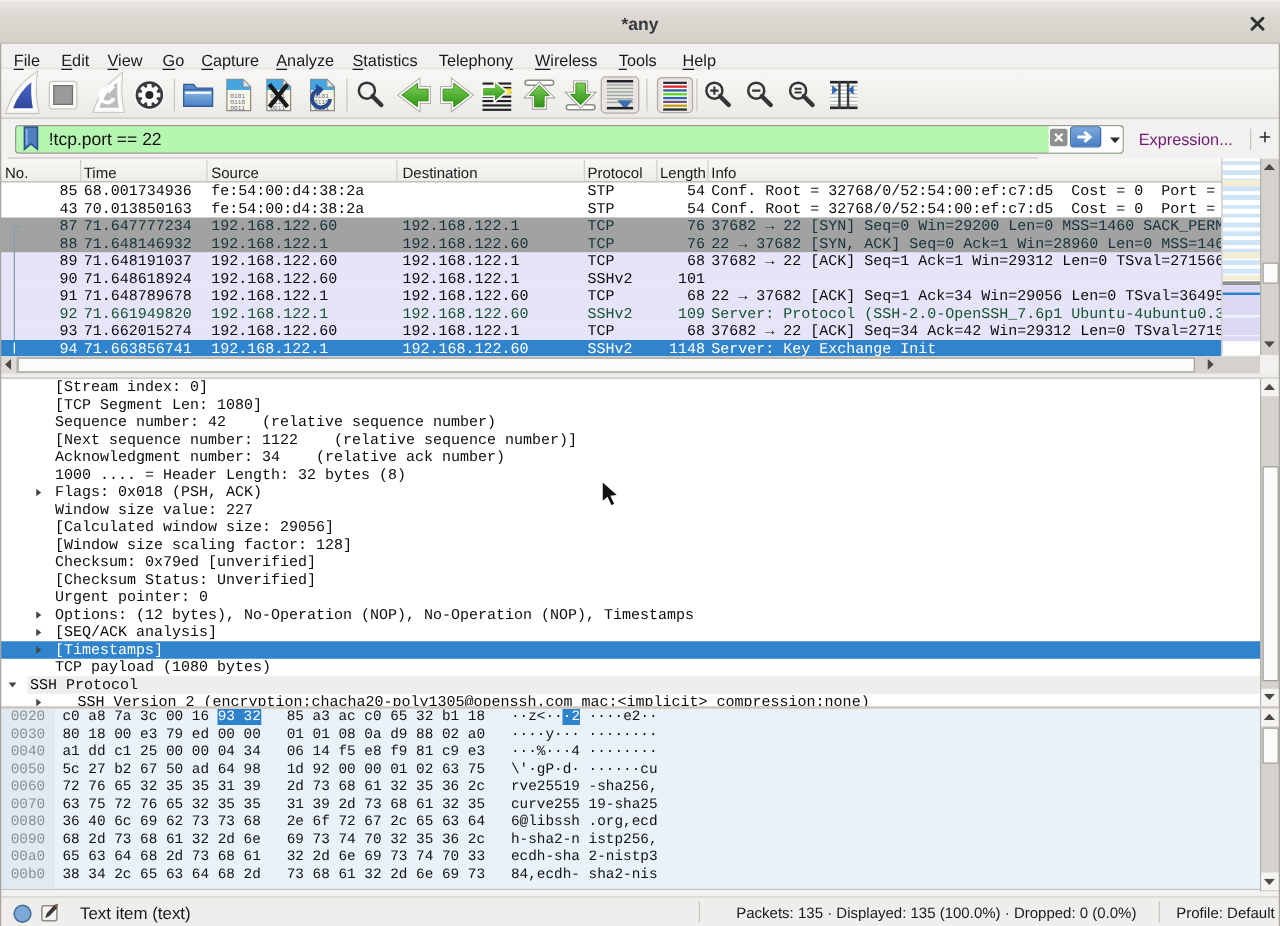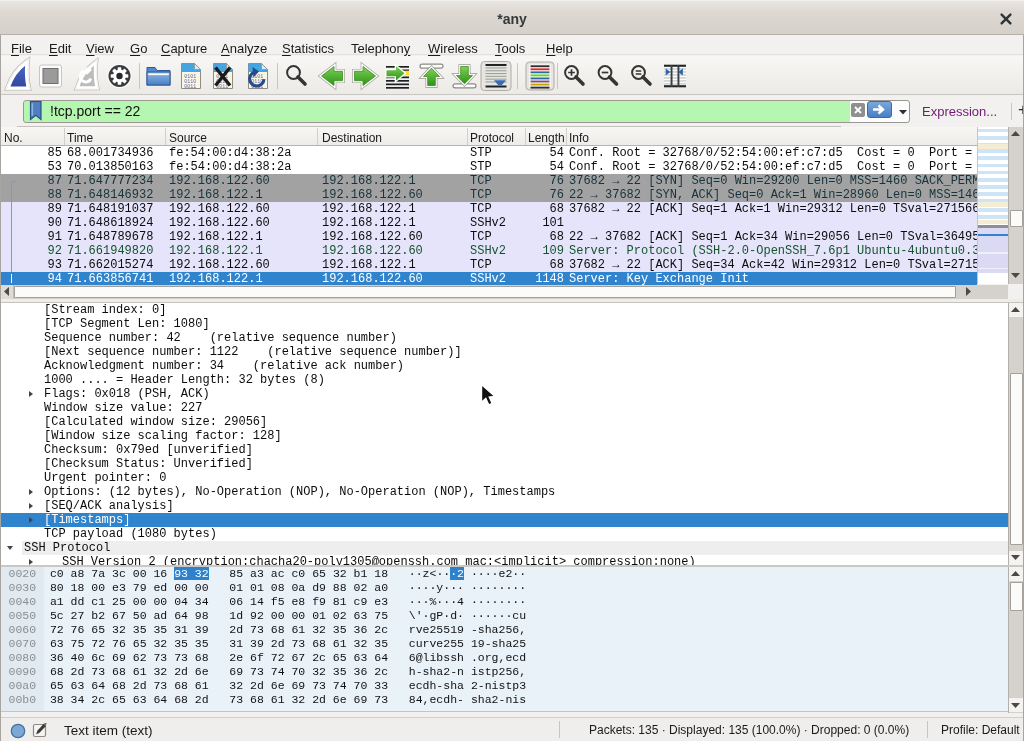--- a/index.html
+++ b/index.html
@@ -6,21 +6,21 @@
 body{position:relative;font-family:"Liberation Sans",sans-serif;background:#f2f1ef}
 .abs{position:absolute}
 .mono{font-family:"Liberation Mono",monospace}
 #titlebar{left:0;top:0;width:1024px;height:35px;background:linear-gradient(#eae7e3 0%,#ddd8d2 35%,#d5d0c9 100%);border-bottom:1px solid #b7b3ac;box-shadow:inset 0 1px 0 #f3f1ee}
 #title{left:0;top:10.5px;width:1024px;text-align:center;font-size:14px;font-weight:bold;color:#35393c}
 #closex{left:998px;top:10.5px;width:16px;height:16px}
 #menubar{left:0;top:36px;width:1024px;height:19px;font-size:13px;color:#1a1a1a;border-bottom:1px solid #e3e1dd}
 #menubar span{position:absolute;top:4.5px}
 #menubar u{text-decoration:underline;text-underline-offset:2px}
 #toolbar{left:0;top:56px;width:1024px;height:39px;background:linear-gradient(#f8f7f5,#eceae6);border-bottom:1px solid #c9c6c2}
-#filterbar{left:17px;top:96px;width:824px;height:31px;border-bottom:1px solid #c4c1bd}
+#filterbar{left:6px;top:96px;width:824px;height:31px;border-bottom:1px solid #c4c1bd}
 #filterbox{left:6px;top:4px;width:887px;height:23px;background:#b5f7b0;border:1px solid #9b9893;border-radius:3px}
 #filterwhite{left:833px;top:5px;width:59px;height:21px;background:#fdfdfd;border-radius:0 3px 3px 0}
 #filtertext{left:33px;top:7px;font-size:14px;color:#111}
 #xbtn{left:834px;top:7px;width:14px;height:14px;background:#8f8f8f;border-radius:2px}
 #applybtn{left:850px;top:5px;width:25px;height:17px;background:linear-gradient(#7aa7dc,#4a7fc4);border:1px solid #3a6aa8;border-radius:3px}
 #fdrop{left:881px;top:13px}
 #expression{left:905px;top:8px;font-size:13px;color:#701a75}
 #fsep{left:994px;top:7px;width:1px;height:17px;background:#c8c5c1}
 #plusbtn{left:1001px;top:4px;font-size:17px;color:#2e2e2e}
 #plheader{left:0;top:127px;width:977px;height:19px;background:linear-gradient(#f8f7f5,#eeece9);border-bottom:1px solid #b7b3af;font-size:12px;color:#1a1a1a}
@@ -278,21 +278,21 @@
     <span style="left:569px">Info</span>
 <div class="hdiv" style="left:64px"></div>
     <div class="hdiv" style="left:165px"></div>
     <div class="hdiv" style="left:317px"></div>
     <div class="hdiv" style="left:467px"></div>
     <div class="hdiv" style="left:525px"></div>
     <div class="hdiv" style="left:566px"></div>
 </div>
 <div class="abs mono" id="plrows">
     <div class="prow" style="top:0px;background:#ffffff;color:#0c0c0c"><span class="cno">85</span><span class="ctime">68.001734936</span><span class="csrc">fe:54:00:d4:38:2a</span><span class="cdst"></span><span class="cpro">STP</span><span class="clen">54</span><span class="cinfo">Conf. Root = 32768/0/52:54:00:ef:c7:d5  Cost = 0  Port = 0x8001</span></div>
-<div class="prow" style="top:14px;background:#ffffff;color:#0c0c0c"><span class="cno">53</span><span class="ctime">70.013850163</span><span class="csrc">fe:54:00:d4:38:2a</span><span class="cdst"></span><span class="cpro">STP</span><span class="clen">54</span><span class="cinfo">Conf. Root = 32768/0/52:54:00:ef:c7:d5  Cost = 0  Port = 0x8001</span></div>
+<div class="prow" style="top:14px;background:#ffffff;color:#0c0c0c"><span class="cno">43</span><span class="ctime">70.013850163</span><span class="csrc">fe:54:00:d4:38:2a</span><span class="cdst"></span><span class="cpro">STP</span><span class="clen">54</span><span class="cinfo">Conf. Root = 32768/0/52:54:00:ef:c7:d5  Cost = 0  Port = 0x8001</span></div>
 <div class="prow" style="top:28px;background:#a2a2a2;color:#17333c"><span class="cno">87</span><span class="ctime">71.647777234</span><span class="csrc">192.168.122.60</span><span class="cdst">192.168.122.1</span><span class="cpro">TCP</span><span class="clen">76</span><span class="cinfo">37682 → 22 [SYN] Seq=0 Win=29200 Len=0 MSS=1460 SACK_PERM=1 TSval=2715665</span></div>
 <div class="prow" style="top:42px;background:#a2a2a2;color:#17333c"><span class="cno">88</span><span class="ctime">71.648146932</span><span class="csrc">192.168.122.1</span><span class="cdst">192.168.122.60</span><span class="cpro">TCP</span><span class="clen">76</span><span class="cinfo">22 → 37682 [SYN, ACK] Seq=0 Ack=1 Win=28960 Len=0 MSS=1460 SACK</span></div>
 <div class="prow" style="top:56px;background:#e6e4fa;color:#0c0c0c"><span class="cno">89</span><span class="ctime">71.648191037</span><span class="csrc">192.168.122.60</span><span class="cdst">192.168.122.1</span><span class="cpro">TCP</span><span class="clen">68</span><span class="cinfo">37682 → 22 [ACK] Seq=1 Ack=1 Win=29312 Len=0 TSval=27156655 TSec</span></div>
 <div class="prow" style="top:70px;background:#e6e4fa;color:#0c0c0c"><span class="cno">90</span><span class="ctime">71.648618924</span><span class="csrc">192.168.122.60</span><span class="cdst">192.168.122.1</span><span class="cpro">SSHv2</span><span class="clen">101</span></div>
 <div class="prow" style="top:84px;background:#e6e4fa;color:#0c0c0c"><span class="cno">91</span><span class="ctime">71.648789678</span><span class="csrc">192.168.122.1</span><span class="cdst">192.168.122.60</span><span class="cpro">TCP</span><span class="clen">68</span><span class="cinfo">22 → 37682 [ACK] Seq=1 Ack=34 Win=29056 Len=0 TSval=36495783 TS</span></div>
 <div class="prow" style="top:98px;background:#e6e4fa;color:#14532d"><span class="cno">92</span><span class="ctime">71.661949820</span><span class="csrc">192.168.122.1</span><span class="cdst">192.168.122.60</span><span class="cpro">SSHv2</span><span class="clen">109</span><span class="cinfo">Server: Protocol (SSH-2.0-OpenSSH_7.6p1 Ubuntu-4ubuntu0.3)</span></div>
 <div class="prow" style="top:112px;background:#e6e4fa;color:#0c0c0c"><span class="cno">93</span><span class="ctime">71.662015274</span><span class="csrc">192.168.122.60</span><span class="cdst">192.168.122.1</span><span class="cpro">TCP</span><span class="clen">68</span><span class="cinfo">37682 → 22 [ACK] Seq=34 Ack=42 Win=29312 Len=0 TSval=27156668 T</span></div>
 <div class="prow" style="top:126px;background:#2f84cd;color:#ffffff"><span class="cno">94</span><span class="ctime">71.663856741</span><span class="csrc">192.168.122.1</span><span class="cdst">192.168.122.60</span><span class="cpro">SSHv2</span><span class="clen">1148</span><span class="cinfo">Server: Key Exchange Init</span></div>
 <div style="position:absolute;left:10.5px;top:35px;width:5px;height:1.2px;background:#7fa0a8"></div>
 <div style="position:absolute;left:10.5px;top:35px;width:1.2px;height:91px;background:#7fa0a8"></div>

